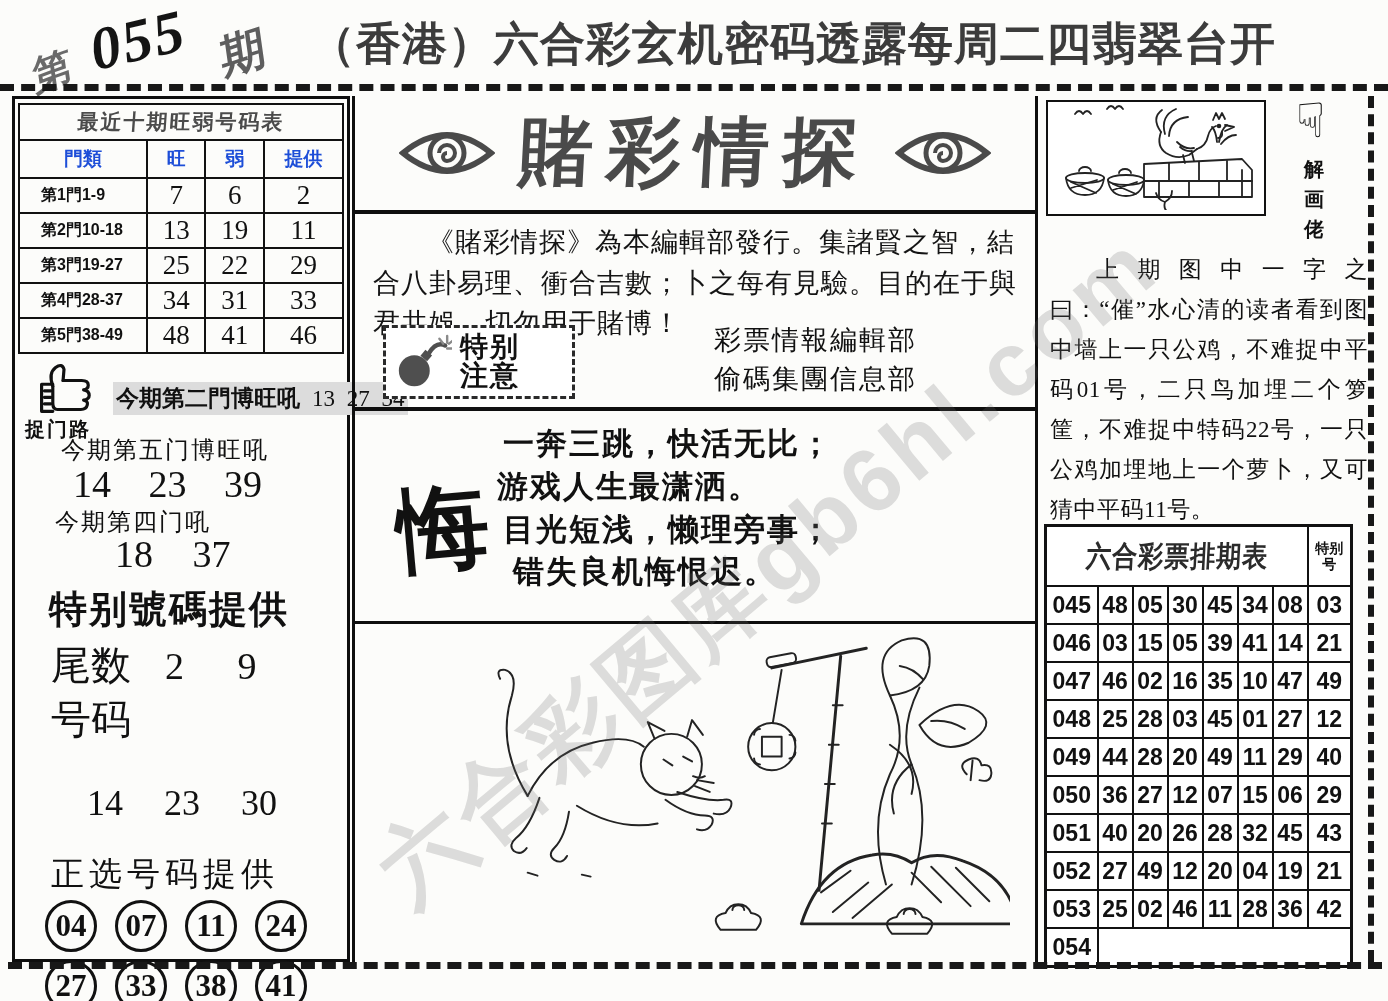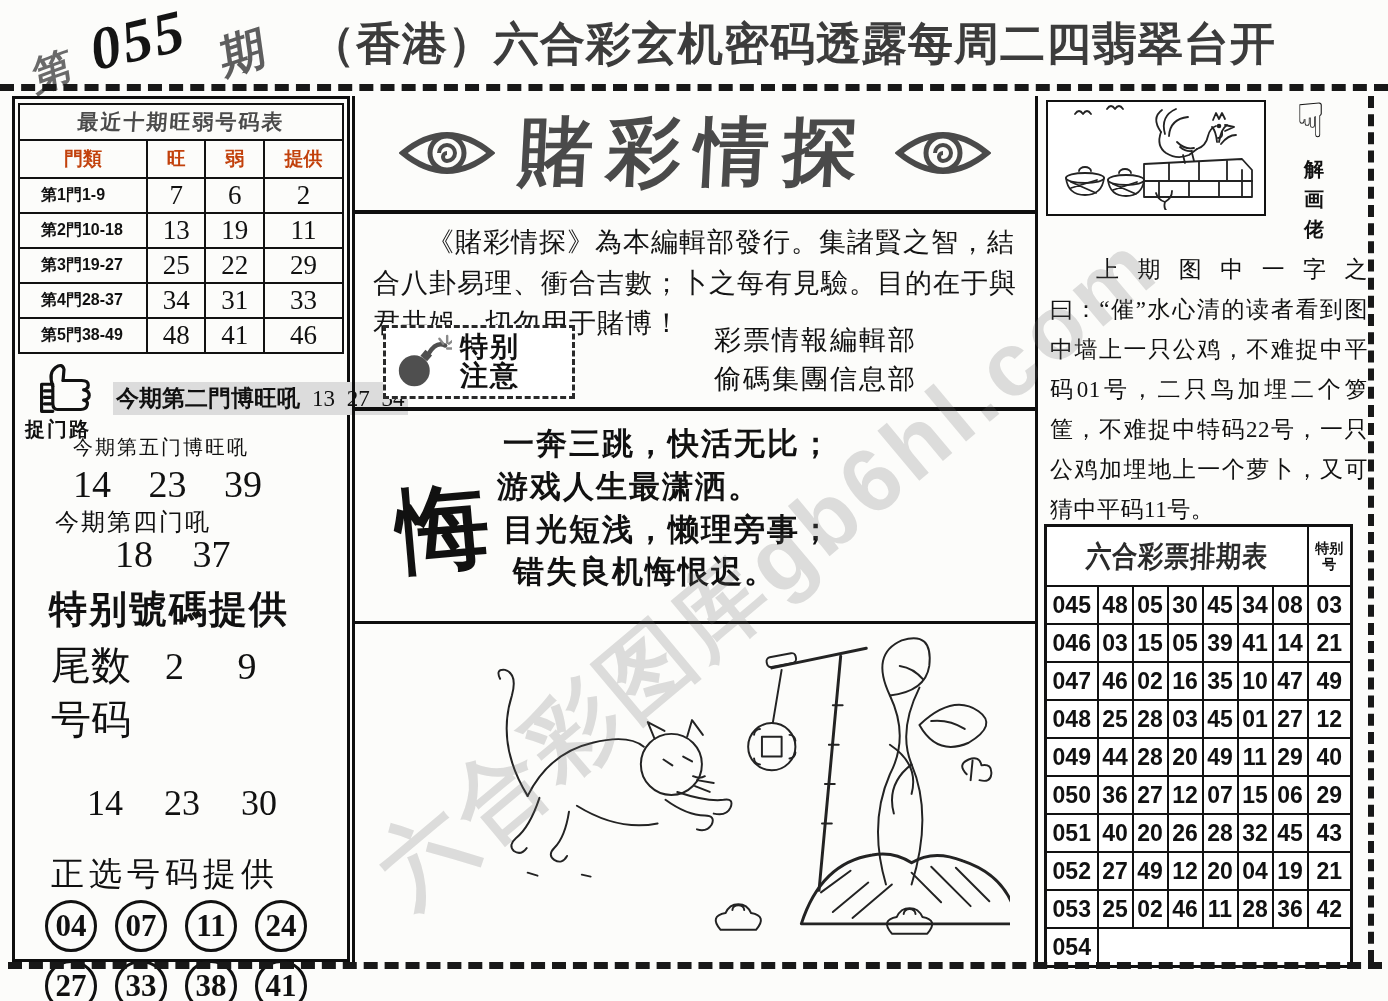--- a/index.html
+++ b/index.html
@@ -15,30 +15,30 @@
   .dash-line{position:absolute;border-top:7px dashed #181818;}
   .top-dash{top:84px;left:0;width:1388px;}
   .bottom-dash{top:962px;left:8px;width:1374px;}
   .right-dash{position:absolute;left:1368px;top:96px;height:866px;border-left:6px dashed #181818;}
 
   
   .col-left{position:absolute;left:12px;top:96px;width:338px;height:866px;border:3px solid #0e0e0e;box-sizing:border-box;}
   .hot-table{border-collapse:collapse;width:326px;margin:4px auto 0;}
   .hot-table th,.hot-table td{border:2px solid #111;}
   .ht-title{font-size:21px;font-weight:bold;color:#4b4b4b;height:32px;letter-spacing:2px;font-family:"Liberation Sans",sans-serif;transform:skewX(-4deg);}
-  .ht-h{font-size:19px;font-weight:bold;height:34px;color:#c2410c;font-family:"Liberation Sans",sans-serif;margin-left:40px;}
+  .ht-h{font-size:19px;font-weight:bold;height:34px;color:#1d4ed8;font-family:"Liberation Sans",sans-serif;margin-left:40px;}
   .gate{font-size:16px;font-weight:bold;text-align:left;padding-left:21px;white-space:nowrap;font-family:"Liberation Sans",sans-serif;width:104px;}
   .num{font-size:27px;text-align:center;height:30px;}
   .tips{position:relative;height:200px;}
   .thumb-svg{position:absolute;left:16px;top:6px;}
   .catch-label{position:absolute;left:10px;top:62px;font-size:20px;font-weight:bold;font-family:"Liberation Sans",sans-serif;letter-spacing:2px;}
   .tip1{position:absolute;left:98px;top:28px;white-space:nowrap;background:#dcdcdc;padding:1px 3px;}
   .tip1-label{font-size:23px;font-weight:bold;font-family:"Liberation Sans",sans-serif;}
   .tip1-nums{font-size:23px;margin-left:8px;word-spacing:6px;}
-  .tip2-label{position:absolute;left:46px;top:80px;font-size:20px;letter-spacing:2px;margin-left:12px;}
+  .tip2-label{position:absolute;left:46px;top:80px;font-size:24px;letter-spacing:2px;}
   .tip2-nums{position:absolute;left:58px;top:108px;font-size:38px;word-spacing:28px;}
   .tip3-label{position:absolute;left:40px;top:152px;font-size:24px;letter-spacing:2px;}
   .tip3-nums{position:absolute;left:100px;top:178px;font-size:38px;word-spacing:30px;}
   .special{position:relative;height:280px;padding-left:16px;}
   .sp-title{position:absolute;left:34px;top:30px;font-size:38px;font-weight:bold;font-family:"Liberation Sans",sans-serif;letter-spacing:2px;}
   .sp-tail{position:absolute;left:36px;top:84px;font-size:40px;}
   .sp-tail .vals{font-size:38px;margin-left:24px;word-spacing:44px;}
   .sp-code-label{position:absolute;left:36px;top:138px;font-size:40px;}
   .sp-code-vals{position:absolute;left:72px;top:228px;font-size:36px;word-spacing:32px;}
   .selected{position:relative;height:186px;}

